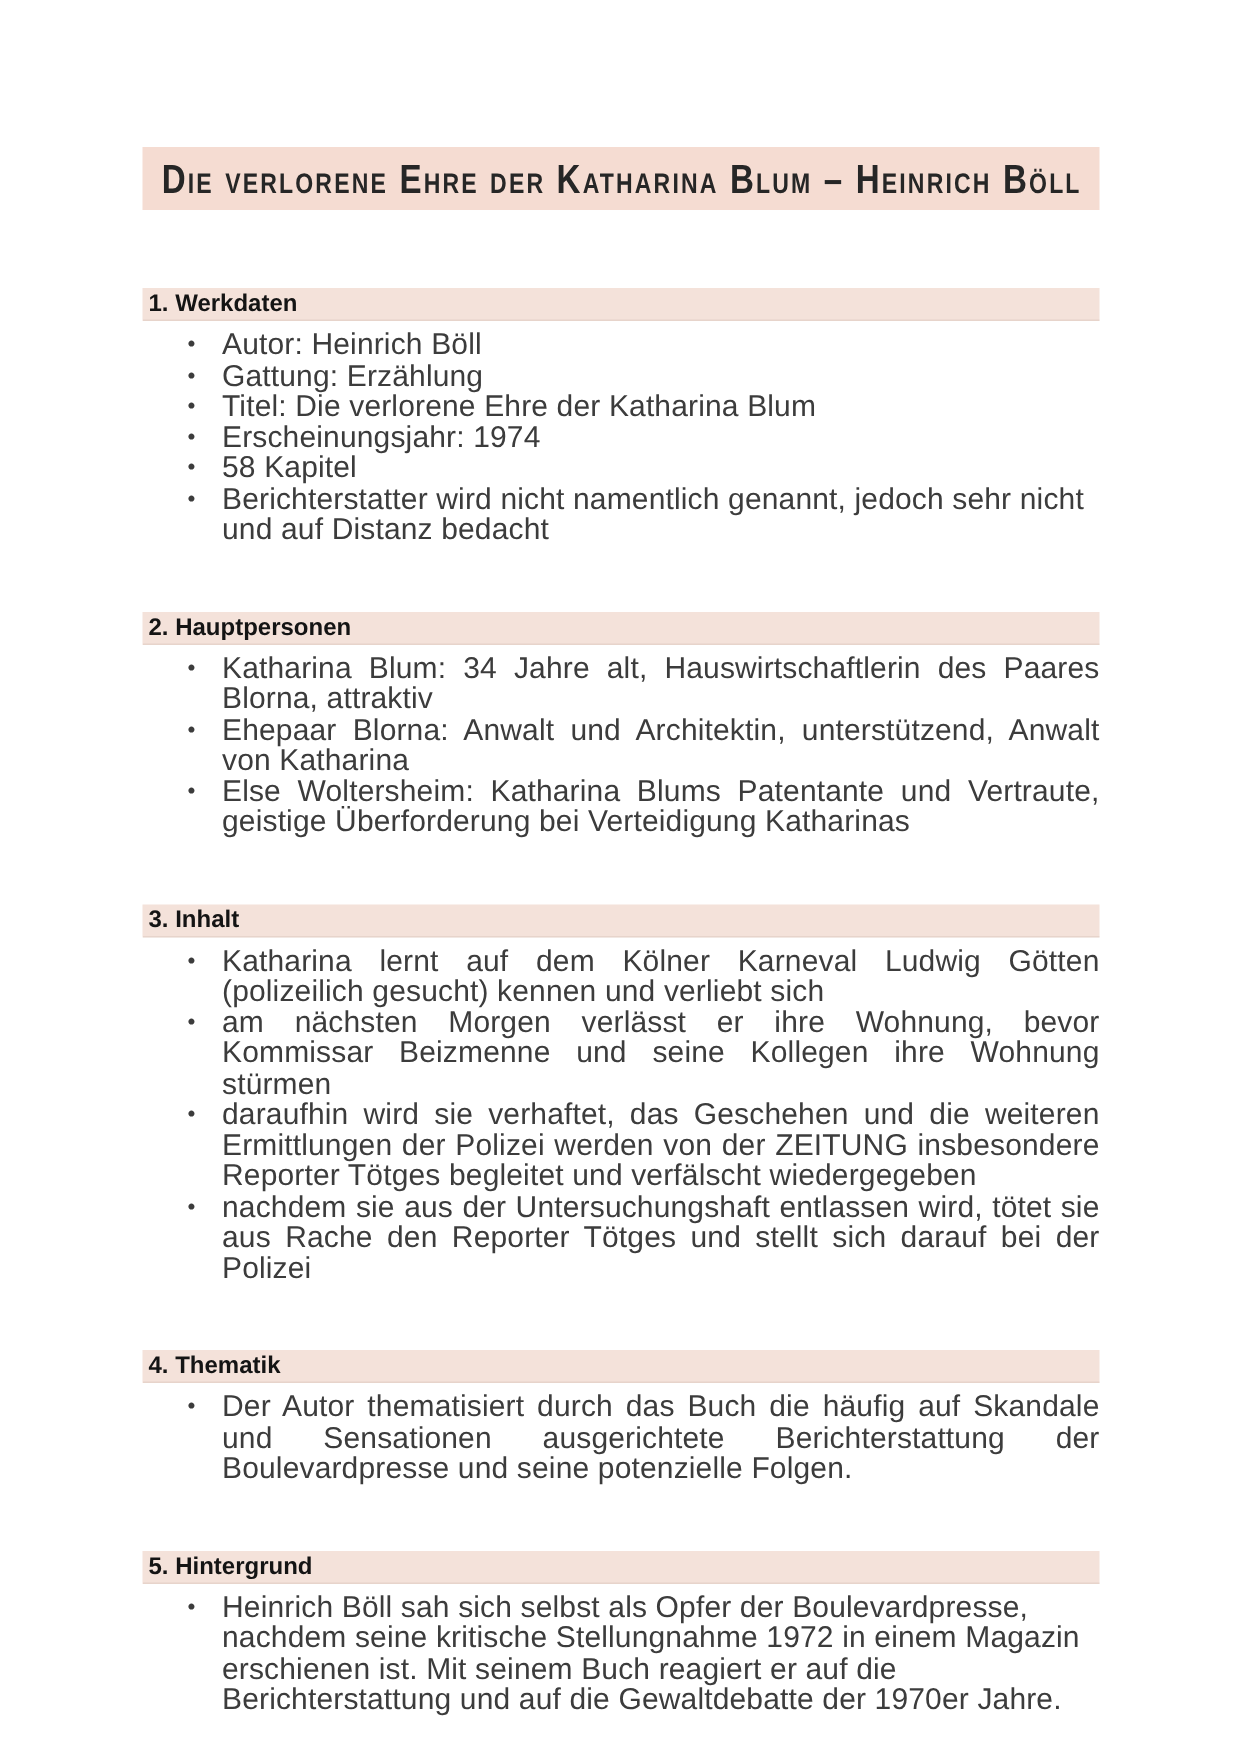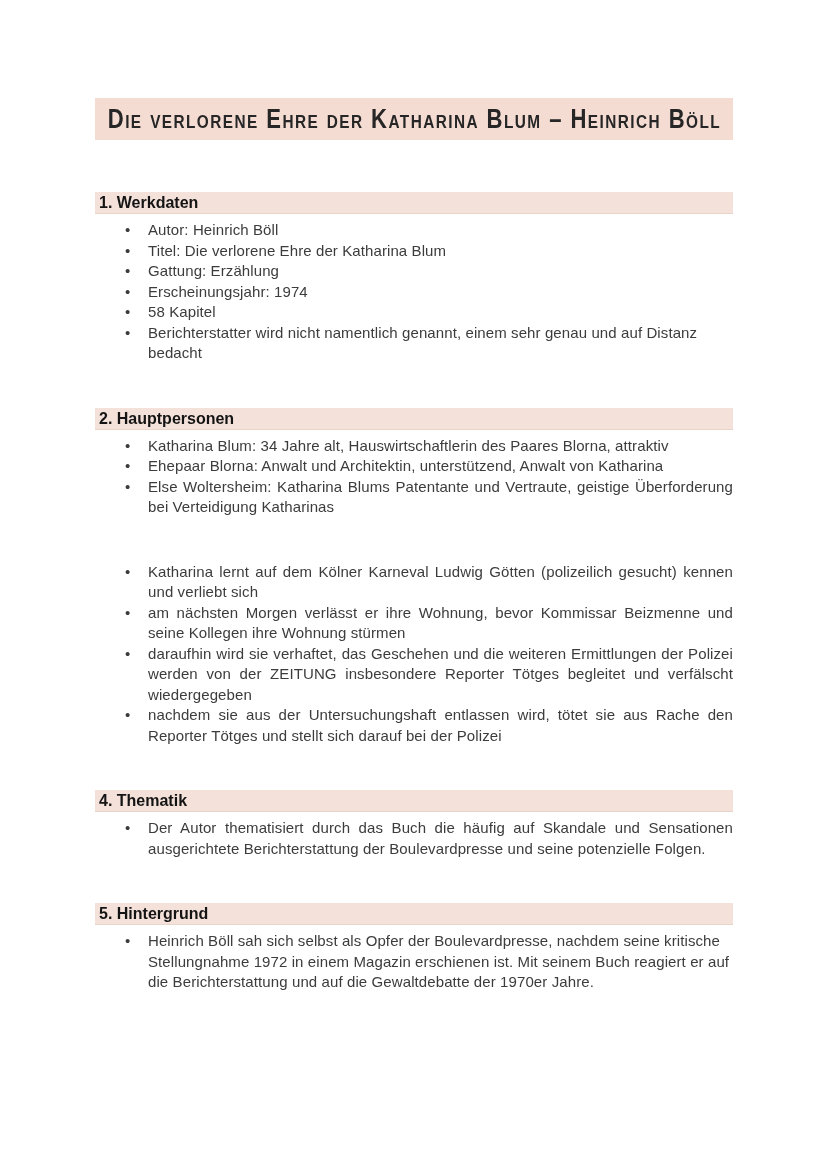--- a/index.html
+++ b/index.html
@@ -56,21 +56,21 @@
     margin-bottom: 6px;
   }
   ul.bullets {
     list-style: none;
     margin: 0;
     padding: 0;
   }
   ul.bullets li {
     position: relative;
     padding-left: 53px;
-    font-size: 15px;
+    font-size: 20px;
     line-height: 20.5px;
     letter-spacing: 0.1px;
     color: #3c3c3c;
   }
   ul.bullets li::before {
     content: "\2022";
     position: absolute;
     left: 30px;
     top: 0;
     color: #3c3c3c;
@@ -87,38 +87,39 @@
   <div class="doc">
 
     <div class="banner">
       <span class="banner-title">Die verlorene Ehre der Katharina Blum – Heinrich Böll</span>
     </div>
 
     <div class="section">
       <div class="section-heading">1. Werkdaten</div>
       <ul class="bullets">
         <li>Autor: Heinrich Böll</li>
+        <li>Gattung: Erzählung</li>
         <li>Titel: Die verlorene Ehre der Katharina Blum</li>
-        <li>Gattung: Erzählung</li>
         <li>Erscheinungsjahr: 1974</li>
         <li>58 Kapitel</li>
-        <li>Berichterstatter wird nicht namentlich genannt, einem sehr genau und auf Distanz bedacht</li>
+        <li>Berichterstatter wird nicht namentlich genannt, jedoch sehr nicht und auf Distanz bedacht</li>
       </ul>
     </div>
 
     <div class="section justify">
       <div class="section-heading">2. Hauptpersonen</div>
       <ul class="bullets">
         <li>Katharina Blum: 34 Jahre alt, Hauswirtschaftlerin des Paares Blorna, attraktiv</li>
         <li>Ehepaar Blorna: Anwalt und Architektin, unterstützend, Anwalt von Katharina</li>
         <li>Else Woltersheim: Katharina Blums Patentante und Vertraute, geistige Überforderung bei Verteidigung Katharinas</li>
       </ul>
     </div>
 
     <div class="section justify">
+      <div class="section-heading">3. Inhalt</div>
       <ul class="bullets">
         <li>Katharina lernt auf dem Kölner Karneval Ludwig Götten (polizeilich gesucht) kennen und verliebt sich</li>
         <li>am nächsten Morgen verlässt er ihre Wohnung, bevor Kommissar Beizmenne und seine Kollegen ihre Wohnung stürmen</li>
         <li>daraufhin wird sie verhaftet, das Geschehen und die weiteren Ermittlungen der Polizei werden von der ZEITUNG insbesondere Reporter Tötges begleitet und verfälscht wiedergegeben</li>
         <li>nachdem sie aus der Untersuchungshaft entlassen wird, tötet sie aus Rache den Reporter Tötges und stellt sich darauf bei der Polizei</li>
       </ul>
     </div>
 
     <div class="section justify">
       <div class="section-heading">4. Thematik</div>

